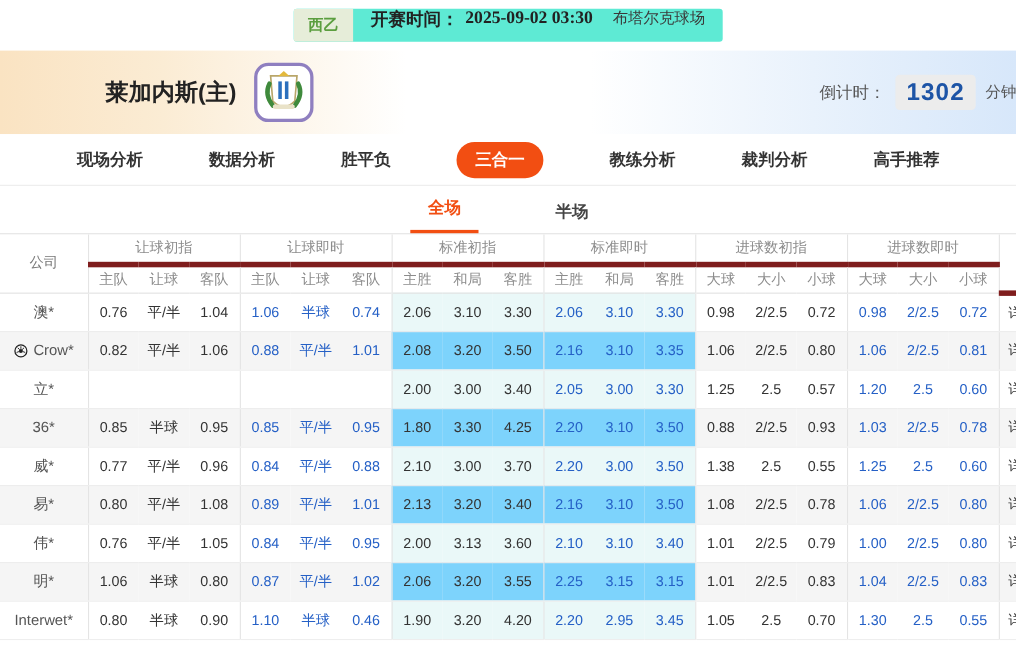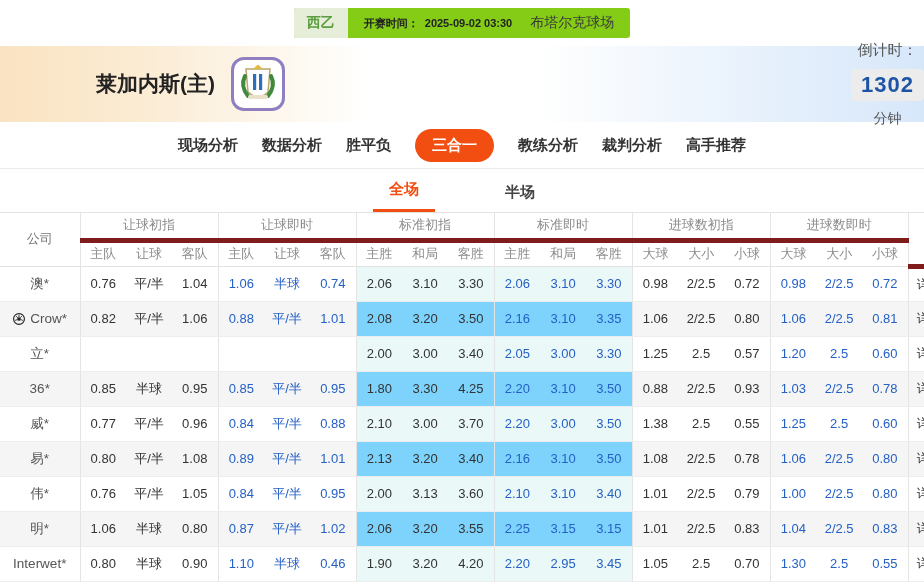--- a/index.html
+++ b/index.html
@@ -1,42 +1,42 @@
 <!DOCTYPE html>
 <html style="--accent-orange: #f24e12; --live-blue: #2560c6; --countdown-blue: #1d54a6; --league-green: #5b9e3f; --band-cyan: #eaf8f8; --home-band: #fae3c2; --away-band: #d7e7fa; --logo-border: #8f7fc0;"><head>
 <meta charset="utf-8">
 <style>
   * { box-sizing: border-box; margin: 0; padding: 0; }
   html,body { width:924px; height:587px; overflow:hidden; background:#fff;
     font-family:"Liberation Sans", sans-serif; }
 
   
   .topbar { height:46px; display:flex; align-items:center; justify-content:center; background:#fff; }
-  .topbar-pill { display:flex; align-items:center; background:#84cc16; border-radius:3px; overflow:hidden; height:30px; }
+  .topbar-pill { display:flex; background:#5eead4; border-radius:3px; overflow:hidden; height:30px; }
   .league-badge { background:#e6edd9; color:var(--league-green,#5b9e3f); font-size:14px; font-weight:bold; padding:0 13px; height:100%; display:flex; align-items:center; }
-  .kick-label, .kick-time { font-size:11px; color:#222; font-weight:bold; }
+  .kick-label, .kick-time { font-size:16px; color:#222; font-weight:bold; }
   .kick-label { padding-left:16px; }
-  .kick-time { padding:0 6px; }
+  .kick-time { padding:0 6px;font-family:Liberation Serif, serif; }
   .venue { font-size:14px; color:#3a3a3a; padding:0 16px 0 12px; }
 
   
   .header-band { height:76px; display:flex; align-items:center; justify-content:space-between;
     background:linear-gradient(90deg,#fae3c2 0%,#fbecd4 16%,#ffffff 40%,#ffffff 58%,#e9f2fc 80%,#d7e7fa 100%); }
   .team-left { display:flex; align-items:center; gap:16px; margin-left:96px; }
   .team-right { display:flex; align-items:center; gap:20px; margin-right:6px; }
   .team-name { font-size:21px; font-weight:bold; color:#222; white-space:nowrap; }
   .logo-box { width:54px; height:54px; border:3px solid var(--logo-border,#8f7fc0); border-radius:13px; background:#fff;
     display:flex; align-items:center; justify-content:center; flex:0 0 auto; }
-  .countdown { display:flex; align-items:center; gap:9px;flex-direction:column; }
+  .countdown { display:flex; align-items:center; gap:9px; }
   .cd-label { font-size:15px; color:#555; }
   .cd-value { font-size:22px; font-weight:bold; color:var(--countdown-blue,#1d54a6); background:#ececec; border-radius:4px; padding:3px 10px; letter-spacing:1px;text-align:center; }
   .cd-unit { font-size:14px; color:#555; }
 
   
-  .nav { height:47px; display:flex; align-items:center; justify-content:center; gap:24px; background:#fff; border-bottom:1px solid #ebebeb; }
+  .nav { height:47px; display:flex; align-items:center; justify-content:center; gap:60px; background:#fff; border-bottom:1px solid #ebebeb; }
   .nav-item { font-size:15px; font-weight:bold; color:#333; cursor:pointer; white-space:nowrap; }
   .nav-active { background:var(--accent-orange,#f24e12); color:#fff; padding:7px 17px; border-radius:17px; }
 
   
   .ptabs { height:43px; display:flex; align-items:flex-end; justify-content:center; gap:54px; background:#fff; }
   .p-tab { font-size:15px; font-weight:bold; color:#444; padding:0 16px 10px; cursor:pointer; }
   .p-active { color:var(--accent-orange,#f24e12); border-bottom:3px solid var(--accent-orange,#f24e12); }
 
   
   .table-wrap { width:924px; overflow:hidden; border-top:1px solid #e3e3e3; }

